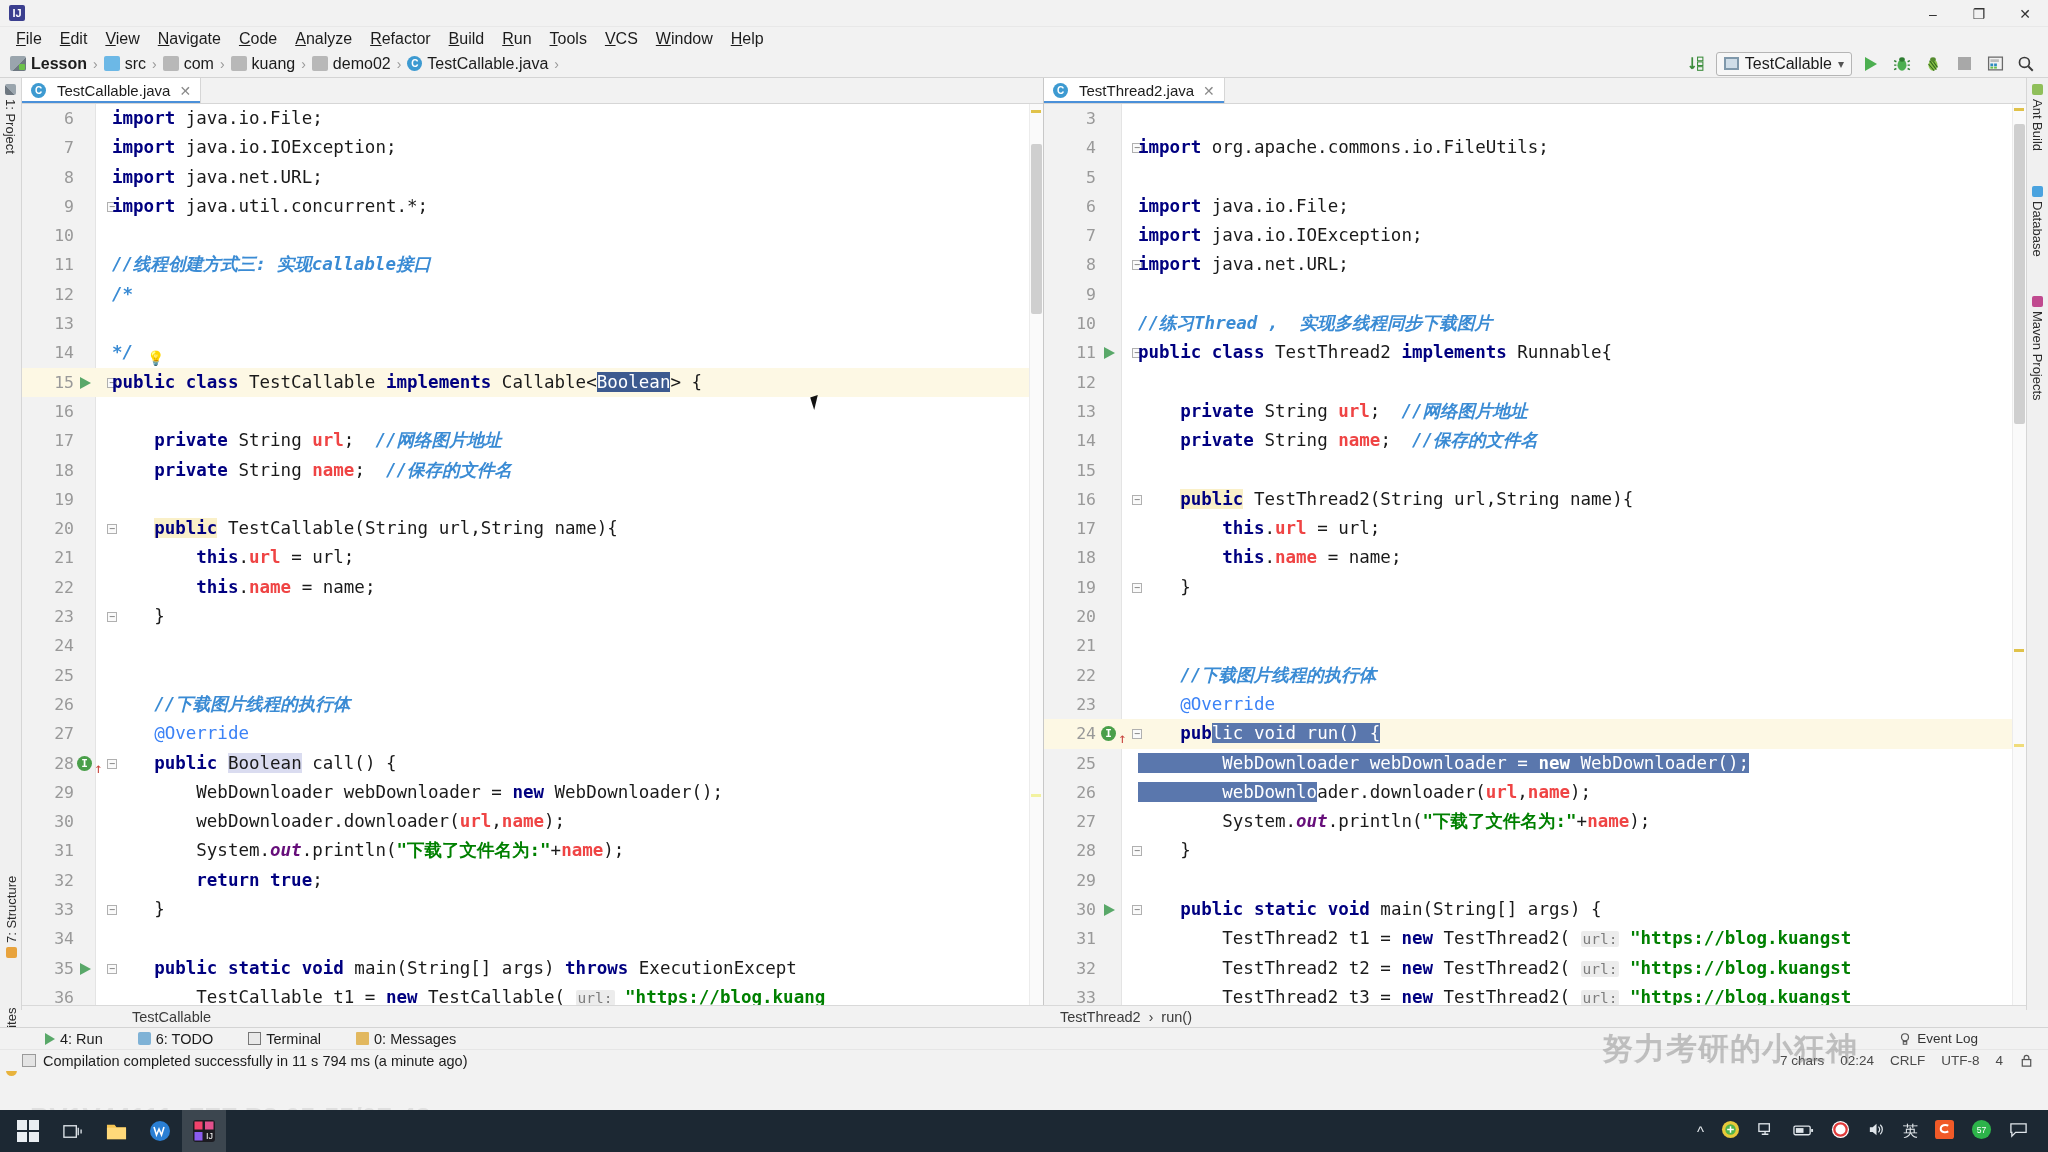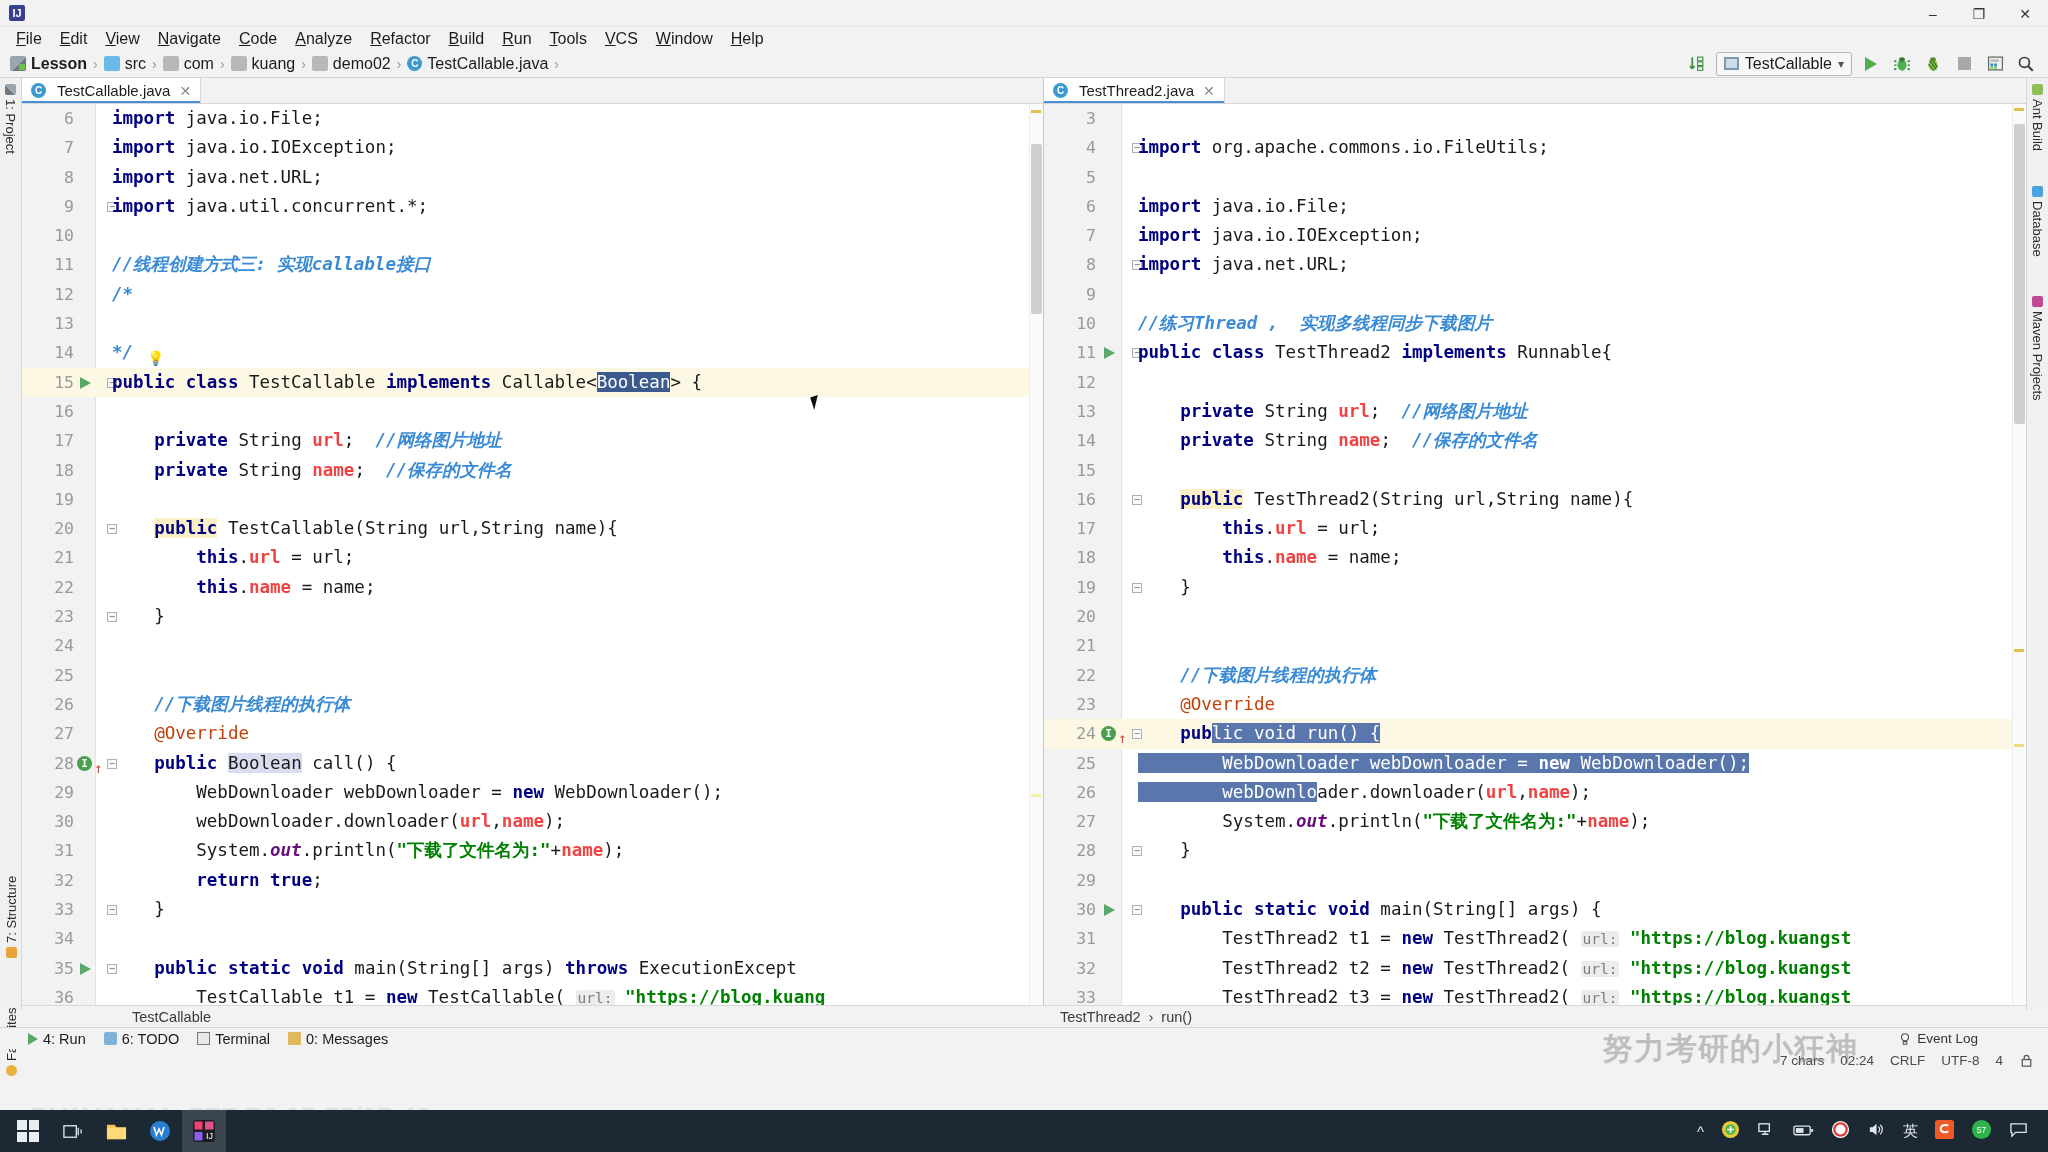--- a/index.html
+++ b/index.html
@@ -120,21 +120,21 @@
   .ln .txt { position: absolute; left: 90px; }
   .pane.right .ln .txt { left: 94px; }
   .ln.cursorline { background: #fdf8e4; }
   .ln.cursorline::before { content:''; position:absolute; left:74px; right:0;
      top:0; bottom:0; background:#fdf8e4; z-index:-1; }
 
   
   .kw   { color: #000080; font-weight: bold; }
   .str  { color: #008000; font-weight: bold; }
   .cmt  { color: #3a8bd4; font-style: italic; font-weight: bold; }
-  .ann  { color: #c2410c; }
+  .ann  { color: #3b82f6; }
   .fld  { color: #ef4444; font-weight: bold; }
   .stat { color: #660e7a; font-style: italic; font-weight: bold; }
   .hint { color: #7d7d7d; background: #ececec; font-size: 14.5px;
           border-radius: 2px; padding: 0 2px; }
   .sel  { background: #3d5a8f; color: #ffffff; }
   .selw { background: #5a77ad; color: #ffffff; }
   .idhl { background: #dadcf0; }
 
   .gicon { position: absolute; font-size: 13px; }
   .g-run { left: 58px; width: 0; height: 0; border-left: 11px solid #59a869;
@@ -171,21 +171,21 @@
   .ec-right { padding-left: 16px; }
   .ec-right span { color: #3a3a3a; }
 
   
   .toolbar-bottom {
     position: absolute; left: 0; right: 0; bottom: 103px; height: 22px;
     background: #f2f2f2; border-top: 1px solid #d4d4d4;
     display: flex; align-items: center; gap: 18px; padding-left: 28px;
     font-size: 14.5px; color: #1c1c1c;
   }
-  .twi { display: flex; align-items: center; gap: 5px; }
+  .twi { display: flex; align-items: center; gap: 5px; margin-left: 17px; }
   .twi-ico { width: 13px; height: 13px; flex: none; }
 
   .statusline {
     position: absolute; left: 0; right: 0; bottom: 81px; height: 22px;
     background: #f2f2f2; display: flex; align-items: center; gap: 7px;
     padding-left: 22px; font-size: 14.5px; color: #1c1c1c;
     border-top: 1px solid #e6e6e6;
   }
   .statusline .si { width: 14px; height: 13px; border: 1px solid #9a9a9a;
                     background: #e4e4e4; flex: none; }
@@ -455,20 +455,24 @@
     <div class="twi">
       <span class="twi-ico" style="border:1px solid #777;background:#e9e9e9"></span>
       <span>Terminal</span>
     </div>
     <div class="twi">
       <span class="twi-ico" style="background:#e2b85f;border-radius:1px"></span>
       <span>0: Messages</span>
     </div>
   </div>
 
+  <div class="statusline">
+    <span class="si"></span>
+    <span>Compilation completed successfully in 11 s 794 ms (a minute ago)</span>
+  </div>
 
   <div class="eventlog">
     <svg width="14" height="14" viewBox="0 0 16 16">
         <circle cx="8" cy="6" r="4" fill="none" stroke="#555" stroke-width="1.4"></circle>
         <path d="M6 11h4v3H6z" fill="none" stroke="#555" stroke-width="1.2"></path>
       </svg>
     <span>Event Log</span>
   </div>
 
   <div class="statusbar-right">

